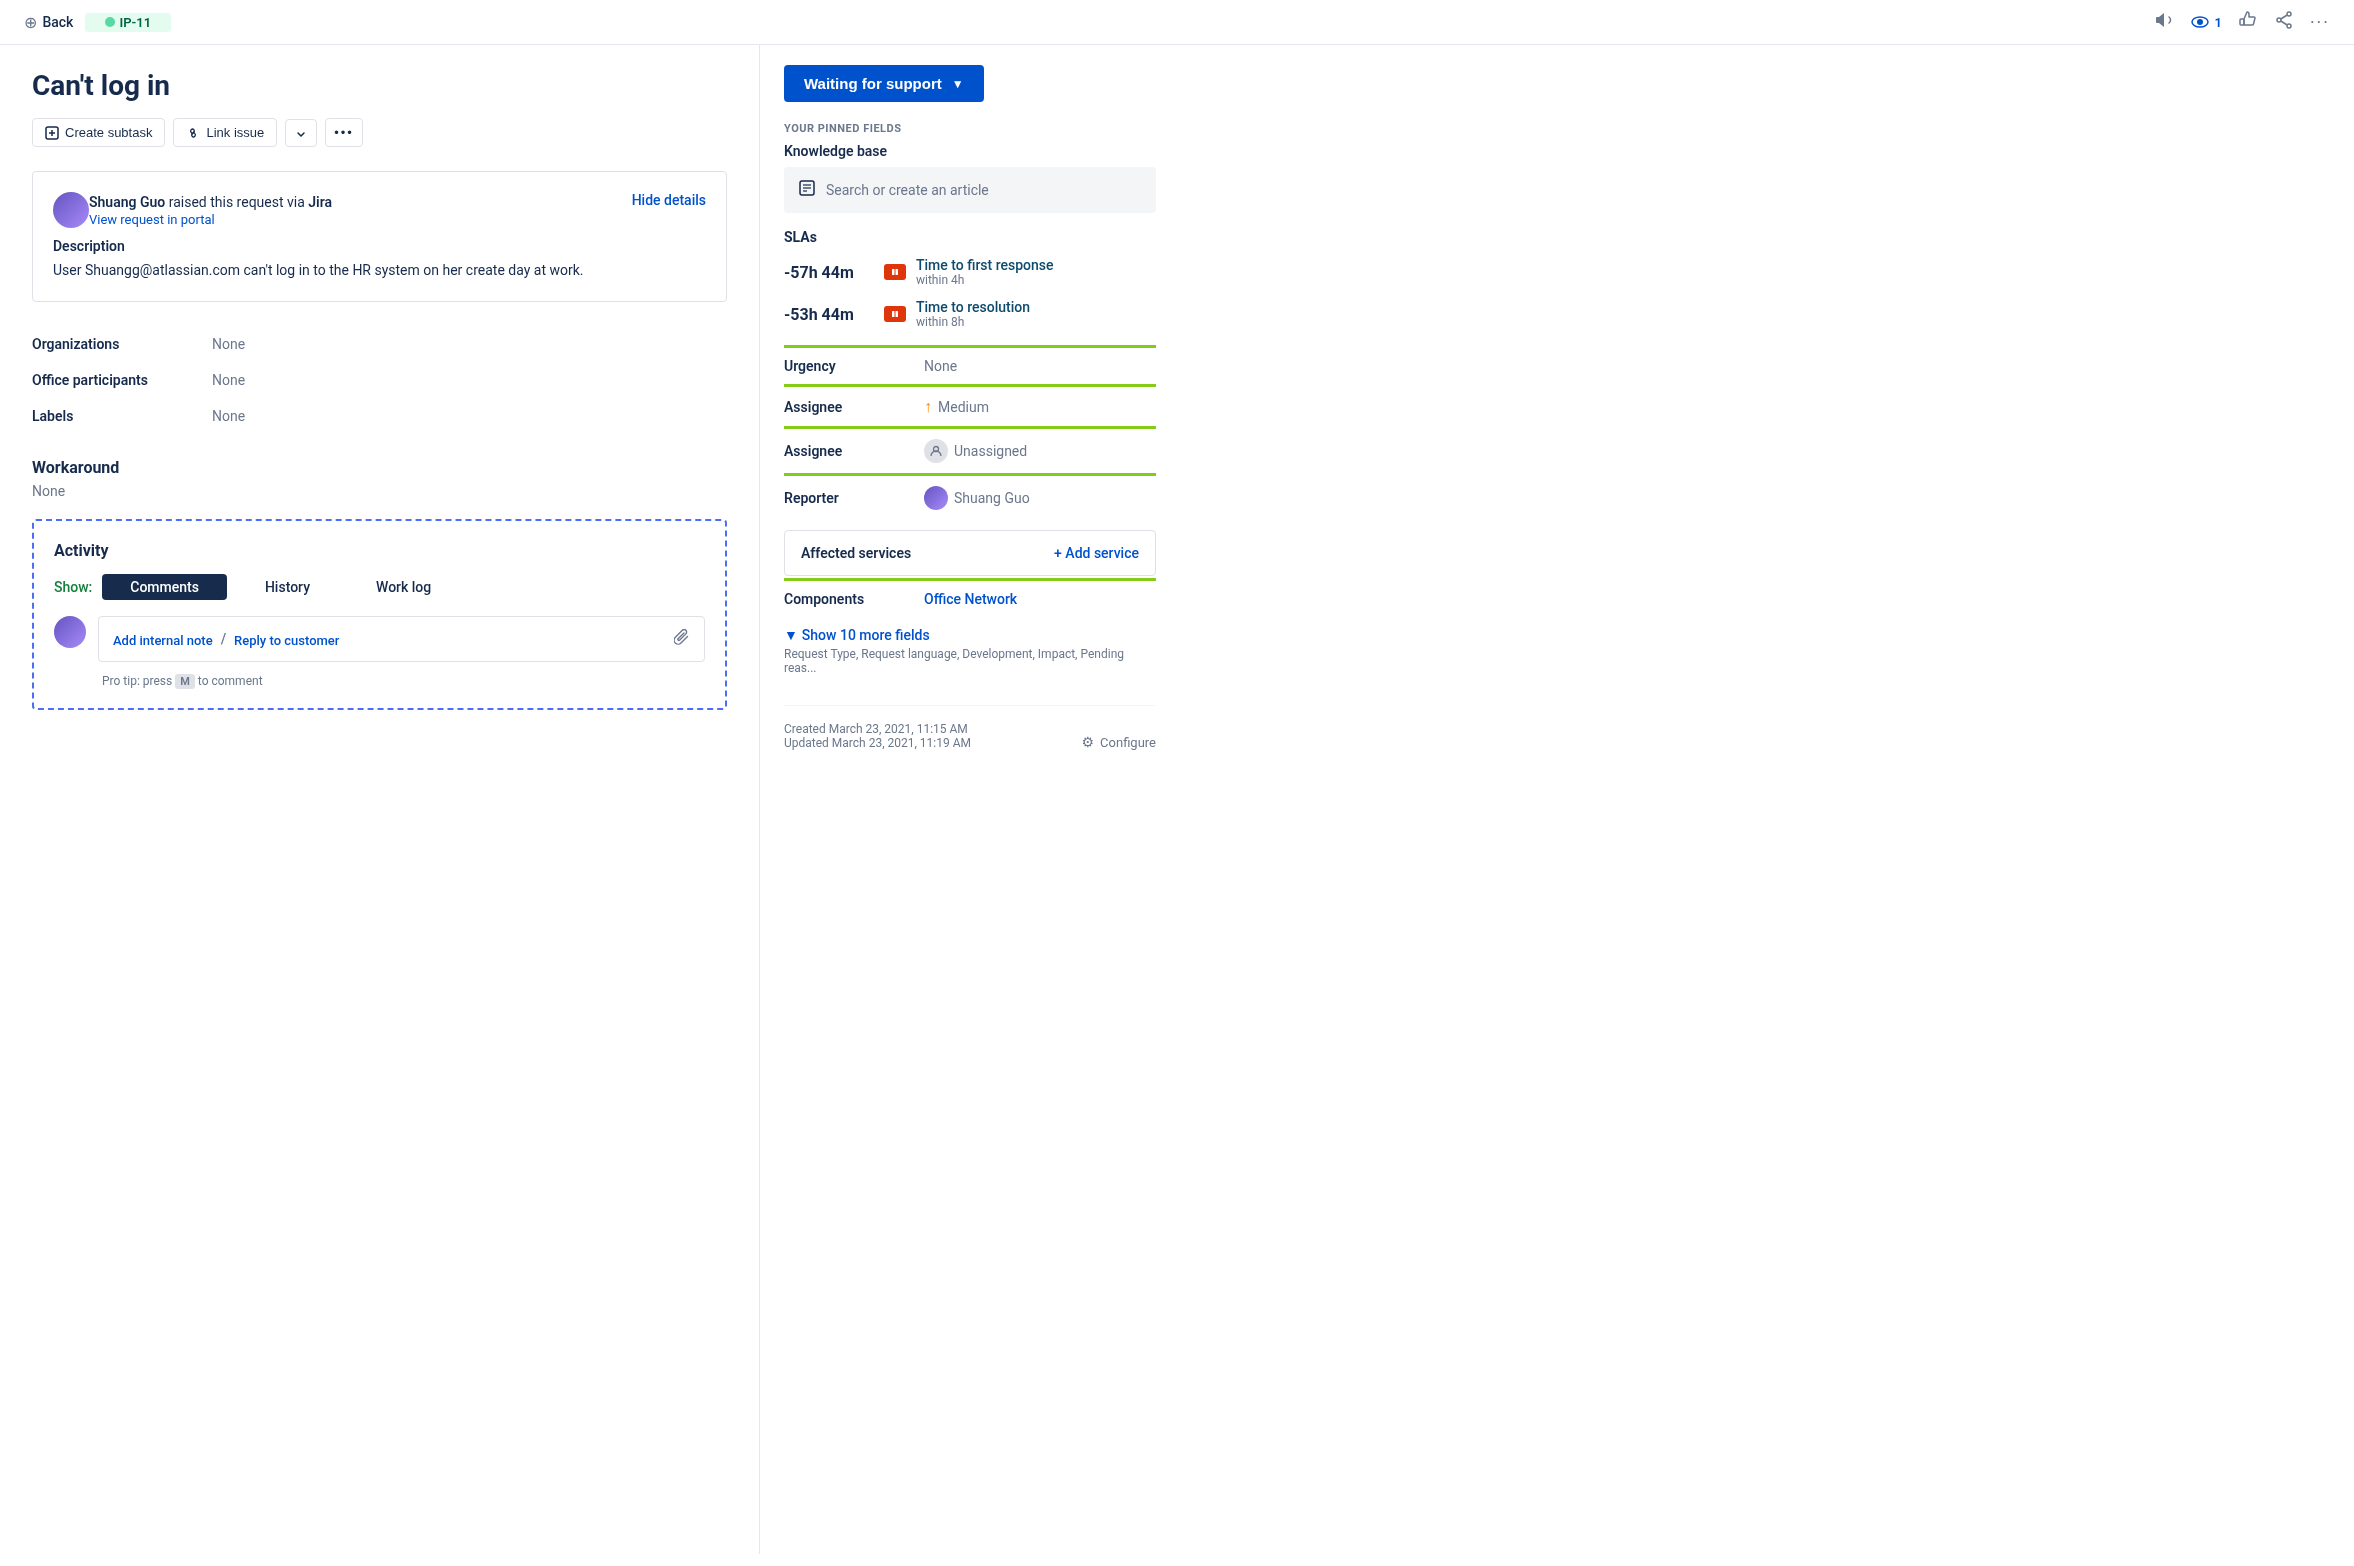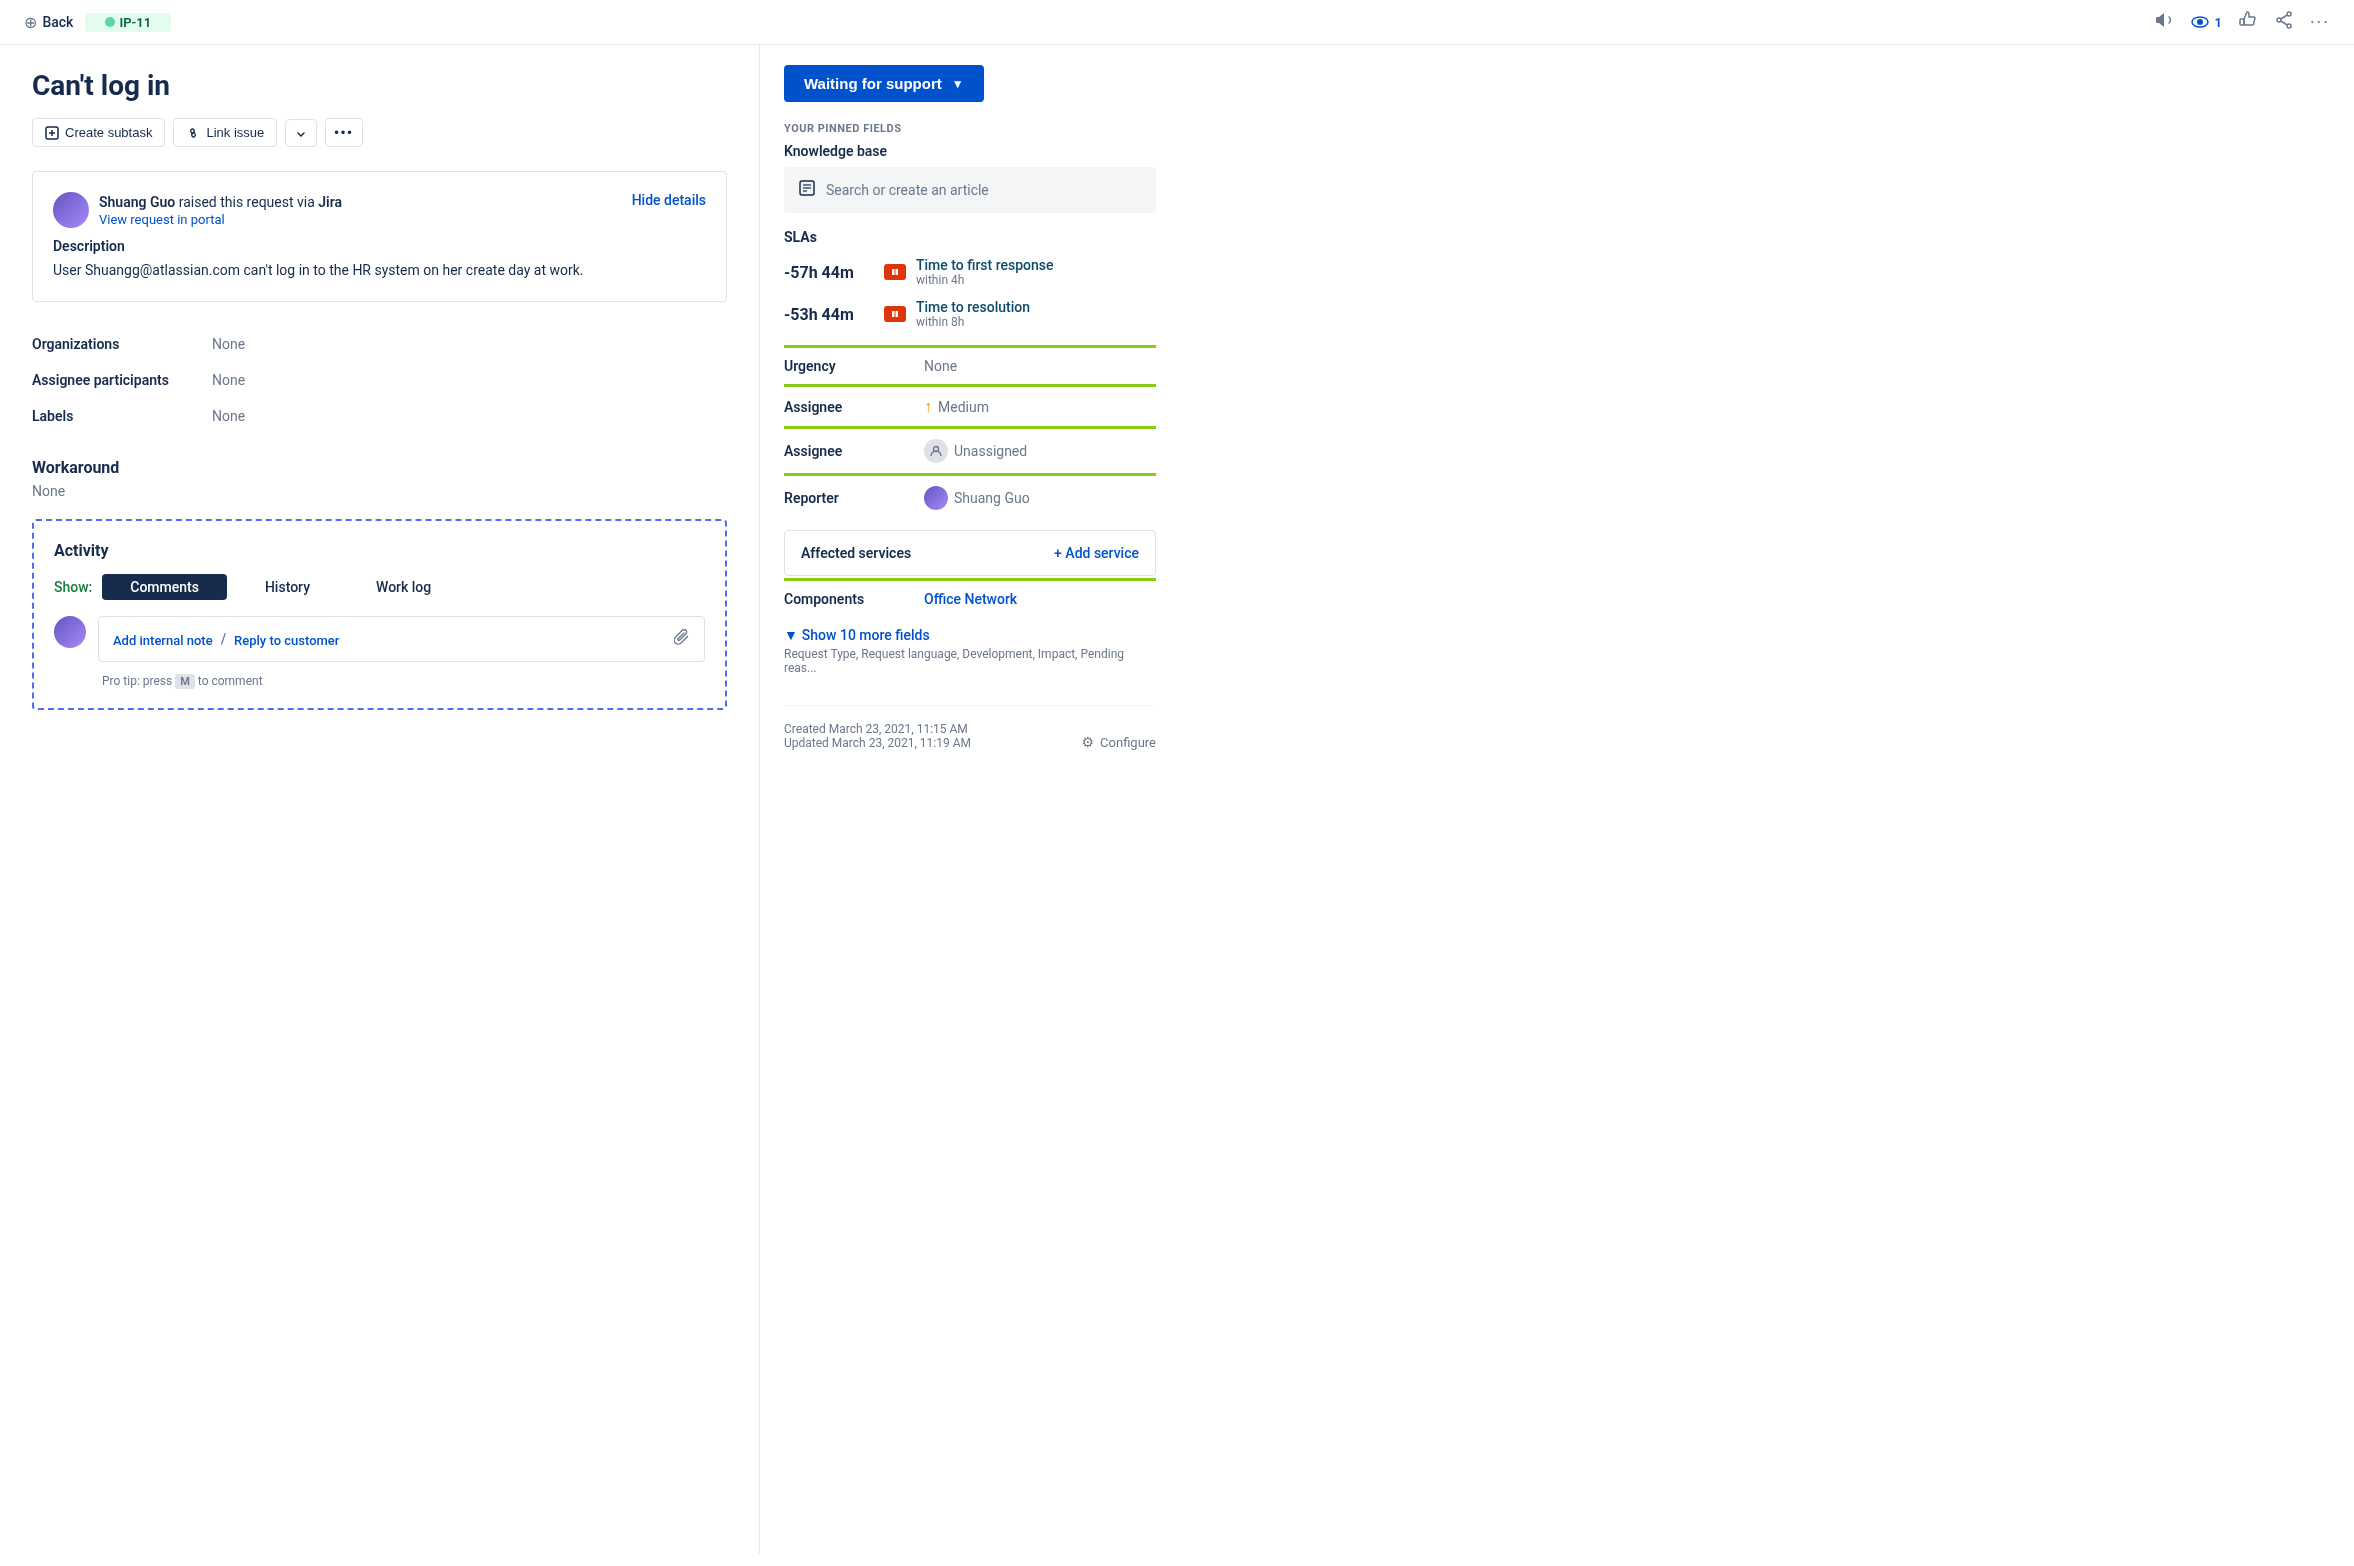--- a/index.html
+++ b/index.html
@@ -51,21 +51,21 @@
       background: #fff; color: #172b4d; font-weight: 500;
     }
     .action-btn-small { padding: 6px 8px; }
 
     
     .request-card {
       border: 1px solid #dfe1e6; border-radius: 4px;
       padding: 20px; margin-bottom: 24px;
     }
     .request-header { display: flex; align-items: flex-start; justify-content: space-between; margin-bottom: 10px; }
-    .request-header-left { display: flex; align-items: center; gap: 10px; }
+    .request-header-left { display: flex; align-items: center; }
     .avatar-img { width: 36px; height: 36px; border-radius: 50%; background: linear-gradient(135deg, #6554c0 0%, #a78bfa 100%); }
     .avatar-img-small { width: 32px; height: 32px; border-radius: 50%; background: linear-gradient(135deg, #6554c0 0%, #a78bfa 100%); }
     .reporter-text { font-size: 14px; color: #172b4d; }
     .reporter-text strong { font-weight: 600; }
     .view-portal-link { color: #0052cc; font-size: 13px; cursor: pointer; margin-top: 2px; }
     .hide-details-link { color: #0052cc; font-size: 14px; cursor: pointer; font-weight: 500; }
 
     .description-section { margin-top: 10px; }
     .description-label { font-weight: 600; font-size: 14px; margin-bottom: 6px; color: #172b4d; }
     .description-text { font-size: 14px; color: #172b4d; line-height: 1.5; }
@@ -273,21 +273,21 @@
         <div class="description-text">User Shuangg@atlassian.com can't log in to the HR system on her create day at work.</div>
       </div>
     </div>
 
     <div class="fields-section">
       <div class="field-row">
         <div class="field-label">Organizations</div>
         <div class="field-value">None</div>
       </div>
       <div class="field-row">
-        <div class="field-label">Assignee participants</div>
+        <div class="field-label">Office participants</div>
         <div class="field-value">None</div>
       </div>
       <div class="field-row">
         <div class="field-label">Labels</div>
         <div class="field-value">None</div>
       </div>
     </div>
 
     <div class="workaround-section">
       <div class="workaround-title">Workaround</div>

